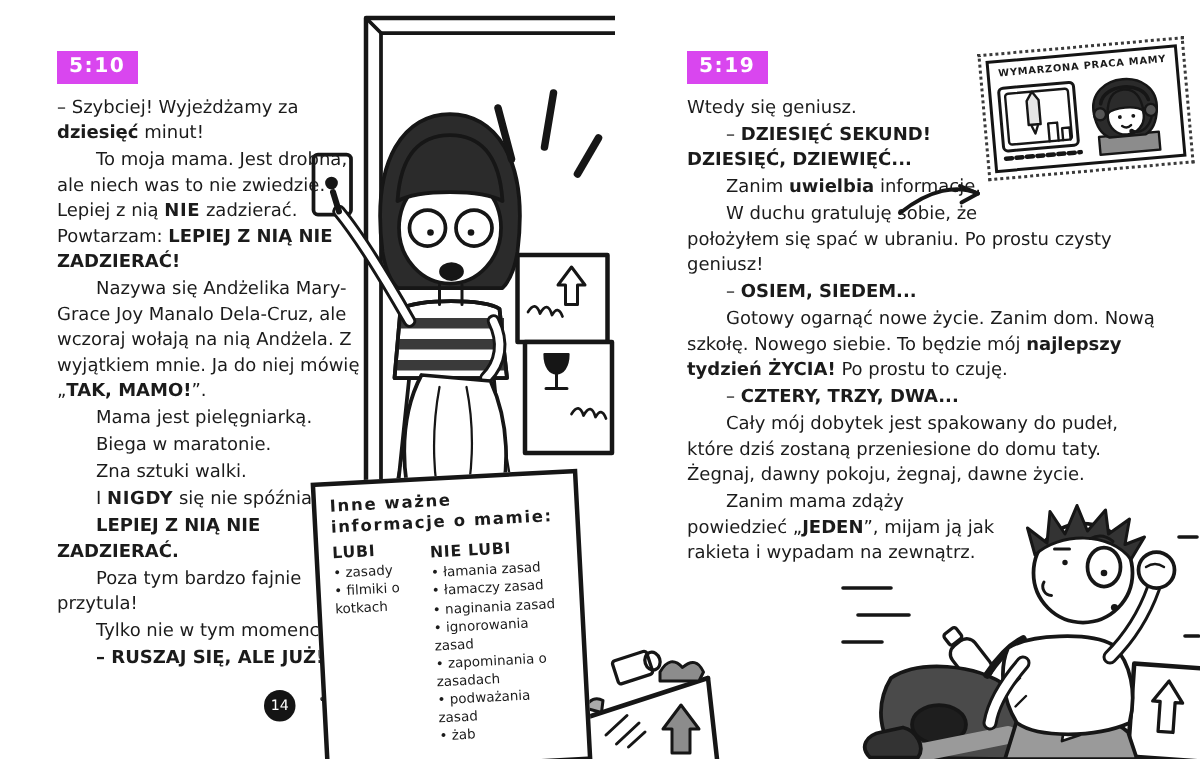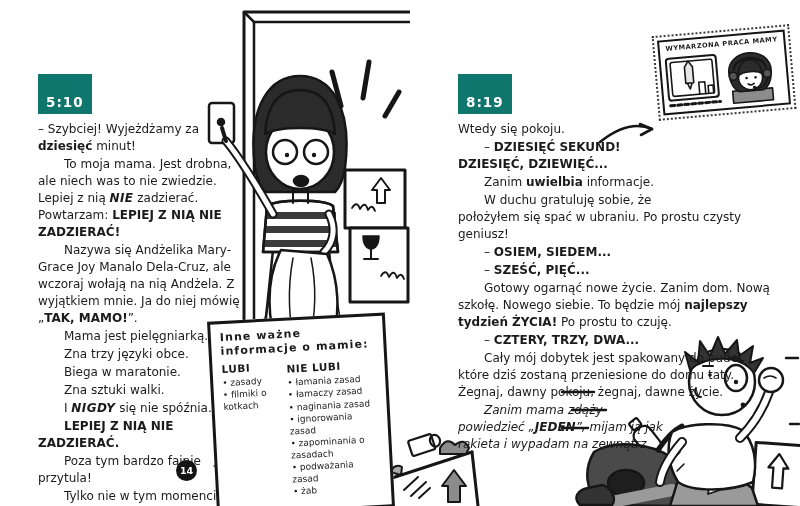--- a/index.html
+++ b/index.html
@@ -4,43 +4,43 @@
 <style>
   html,body{margin:0;padding:0;background:#ffffff;}
   body{width:800px;height:506px;overflow:hidden;color:#1b1b1b;
        font-family:"DejaVu Sans",sans-serif;}
   .spread{position:relative;width:800px;height:506px;background:#fff;}
 
   
   .page-text{position:absolute;font-size:12px;line-height:17px;z-index:5;}
   .left-text{left:38px;top:34px;width:208px;}
   .right-text{left:458px;top:34px;width:318px;}
-  .time-badge{display:inline-block;background:#0f766e;color:#fff;font-weight:700;
-      font-size:13.5px;letter-spacing:1px;padding:20px 8px 3px;margin-bottom:7px;margin-top:40px;}
+  .time-badge{display:inline-block;background:#d946ef;color:#fff;font-weight:700;
+      font-size:13.5px;letter-spacing:1px;padding:2px 8px 3px;margin-bottom:7px;}
   .para{margin:0 0 1px 0;}
   .para.ind{text-indent:26px;}
-  .para.narrow{max-width:215px;font-style:italic;}
+  .para.narrow{max-width:215px;}
   .seg-b{font-weight:700;}
-  .seg-i{font-style:italic;font-weight:600;letter-spacing:.4px;text-align:center;}
+  .seg-i{font-weight:600;letter-spacing:.4px;text-align:center;}
   .stamp-spacer{float:right;width:116px;height:88px;}
 
   
   .info-box{position:absolute;left:212px;top:317px;width:154px;background:#fff;
       border:3px solid #161616;transform:rotate(-3deg);padding:7px 9px 10px;
       font-size:9px;line-height:11.5px;z-index:6;}
   .info-title{font-size:11px;font-weight:700;letter-spacing:1.1px;line-height:14px;margin-bottom:5px;}
   .info-cols{display:flex;gap:7px;}
   .col-likes{width:58px;}
   .col-dislikes{flex:1;padding-top:3px;}
   .col-h{font-weight:700;font-size:10.5px;letter-spacing:.5px;margin-bottom:2px;}
   .li{margin:0 0 1px 0;}
 
   
   .page-num{position:absolute;left:176px;top:460px;width:21px;height:21px;border-radius:50%;
-      background:#141414;color:#fff;font-size:9.5px;font-weight:700;
+      background:#141414;color:#fff;font-size:9.5px;font-weight:400;
       display:flex;align-items:center;justify-content:center;z-index:6;}
 
   
   .stamp{position:absolute;left:655px;top:30px;width:128px;transform:rotate(-5deg);
       background:#fff;border:2px dotted #3a3a3a;padding:3px;z-index:4;}
   .stamp-inner{border:2.5px solid #141414;padding:3px 3px 2px;}
   .stamp-title{font-size:6.6px;font-weight:700;letter-spacing:.5px;text-align:center;
       white-space:nowrap;margin-bottom:2px;}
 
   
@@ -216,21 +216,20 @@
     </g>
   </svg>
 
   <div class="page-text left-text">
     <div class="time-badge">5:10</div>
     <div>
         <p class="para"><span>– Szybciej! Wyjeżdżamy za </span><span class="seg-b">dziesięć</span><span> minut!</span></p>
         <p class="para ind"><span>To moja mama. Jest drobna, ale niech was to nie zwiedzie. Lepiej z nią </span><span class="seg-i">NIE</span><span> zadzierać. Powtarzam: </span><span class="seg-b">LEPIEJ Z NIĄ NIE ZADZIERAĆ!</span></p>
         <p class="para ind"><span>Nazywa się Andżelika Mary-Grace Joy Manalo Dela-Cruz, ale wczoraj wołają na nią Andżela. Z wyjątkiem mnie. Ja do niej mówię „</span><span class="seg-b">TAK, MAMO!</span><span>”.</span></p>
         <p class="para ind"><span>Mama jest pielęgniarką.</span></p>
-        <p class="para ind"><span>Zna trzy języki obce.</span></p>
         <p class="para ind"><span>Biega w maratonie.</span></p>
         <p class="para ind"><span>Zna sztuki walki.</span></p>
         <p class="para ind"><span>I </span><span class="seg-i">NIGDY</span><span> się nie spóźnia.</span></p>
         <p class="para ind"><span class="seg-b">LEPIEJ Z NIĄ NIE ZADZIERAĆ.</span></p>
         <p class="para ind"><span>Poza tym bardzo fajnie przytula!</span></p>
         <p class="para ind"><span>Tylko nie w tym momencie.</span></p>
         <p class="para ind"><span class="seg-b">– RUSZAJ SIĘ, ALE JUŻ!</span></p>
       </div>
   </div>
 
@@ -255,29 +254,28 @@
             <div class="li">• podważania zasad</div>
             <div class="li">• żab</div>
           </div>
       </div>
     </div>
   </div>
 
   <div class="page-num">14</div>
 
   <div class="page-text right-text">
-    <div class="time-badge">8:19</div>
+    <div class="time-badge">5:19</div>
     <div>
       <div class="stamp-spacer"></div>
-    <p class="para"><span>Wtedy się pokoju.</span></p>
+    <p class="para"><span>Wtedy się geniusz.</span></p>
         <p class="para ind"><span>– </span><span class="seg-b">DZIESIĘĆ SEKUND! DZIESIĘĆ, DZIEWIĘĆ...</span></p>
         <p class="para ind"><span>Zanim </span><span class="seg-b">uwielbia</span><span> informacje.</span></p>
         <p class="para ind"><span>W duchu gratuluję sobie, że położyłem się spać w ubraniu. Po prostu czysty geniusz!</span></p>
         <p class="para ind"><span>– </span><span class="seg-b">OSIEM, SIEDEM...</span></p>
-        <p class="para ind"><span>– </span><span class="seg-b">SZEŚĆ, PIĘĆ...</span></p>
         <p class="para ind"><span>Gotowy ogarnąć nowe życie. Zanim dom. Nową szkołę. Nowego siebie. To będzie mój </span><span class="seg-b">najlepszy tydzień ŻYCIA!</span><span> Po prostu to czuję.</span></p>
         <p class="para ind"><span>– </span><span class="seg-b">CZTERY, TRZY, DWA...</span></p>
         <p class="para ind"><span>Cały mój dobytek jest spakowany do pudeł, które dziś zostaną przeniesione do domu taty. Żegnaj, dawny pokoju, żegnaj, dawne życie.</span></p>
         <p class="para ind narrow"><span>Zanim mama zdąży powiedzieć „</span><span class="seg-b">JEDEN</span><span>”, mijam ją jak rakieta i wypadam na zewnątrz.</span></p>
       </div>
   </div>
 
 </div>
 
 </body></html>

